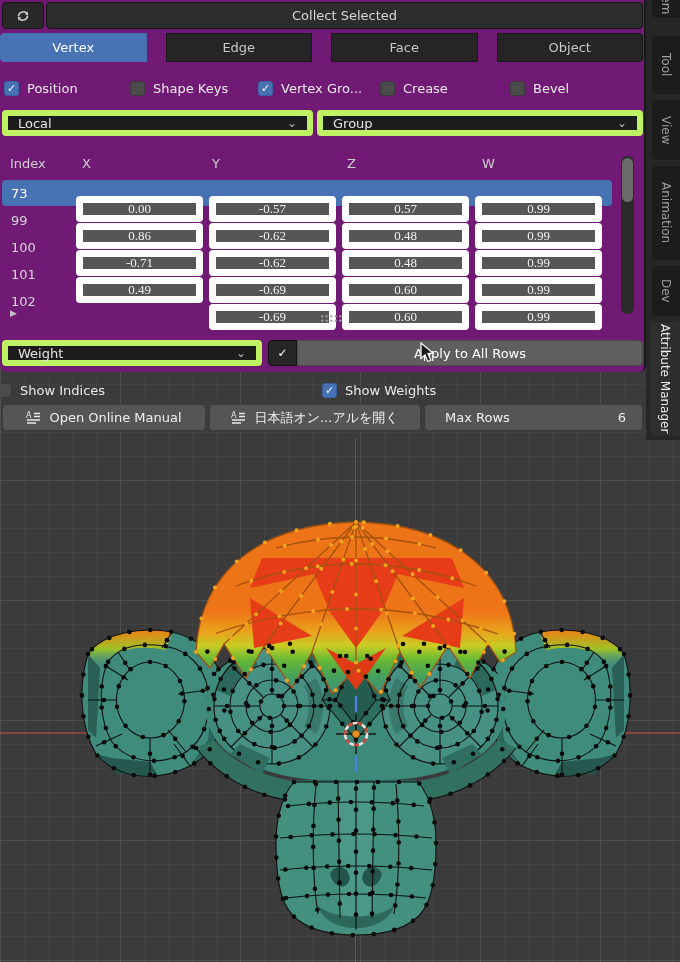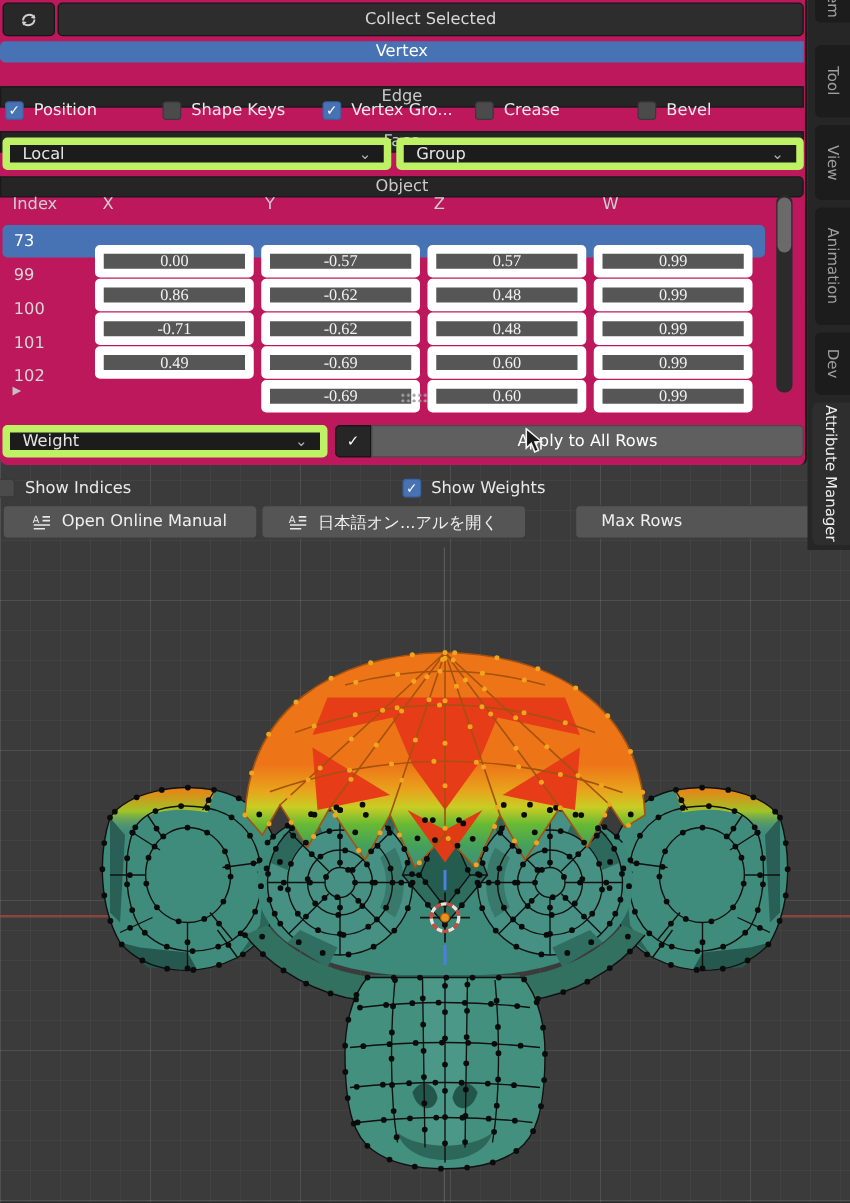--- a/index.html
+++ b/index.html
@@ -13,28 +13,28 @@
       linear-gradient(rgba(255,255,255,.07) 1px, transparent 1px),
       linear-gradient(90deg, rgba(255,255,255,.07) 1px, transparent 1px),
       linear-gradient(rgba(255,255,255,.035) 1px, transparent 1px),
       linear-gradient(90deg, rgba(255,255,255,.035) 1px, transparent 1px);
     background-size:120px 120px,120px 120px,24px 24px,24px 24px; }
   .axis-vert { position:absolute; left:355px; top:438px; bottom:0; width:1px; background:rgba(255,255,255,.16); }
   .axis-x { position:absolute; left:0; right:0; top:732px; height:2px; }
   #mesh { position:absolute; left:0; top:438px; }
 
   
-  .panel { position:absolute; left:0; top:0; width:646px; height:372px; background:#be185d;
+  .panel { position:absolute; left:0; top:0; width:646px; height:372px; background:#701a75;
     border-right:2px solid #1a1a1a; border-radius:0 0 6px 6px; }
   .btn { position:absolute; background:#282828; border:1px solid #161616; border-radius:4px;
     color:#d8d8d8; display:flex; align-items:center; justify-content:center; }
   .row-collect-refresh { left:2px; top:2px; width:42px; height:27px; }
   .row-collect-main { left:46px; top:2px; width:597px; height:27px; background:#2d2d2d; }
 
-  .tabs { position:absolute; left:0; top:33px; width:643px; height:29px; display:flex; gap:19px;flex-direction:column; }
+  .tabs { position:absolute; left:0; top:33px; width:643px; height:29px; display:flex; gap:19px; }
   .tab { flex:1; background:#252525; color:#c9c9c9; display:flex; align-items:center; justify-content:center; border:1px solid #191919; }
   .tab.active { background:#4772b3; border-color:#4772b3; color:#ffffff; }
   .tab:first-child { border-radius:4px 0 0 4px; } .tab:last-child { border-radius:0 4px 4px 0; }
 
   .cbwrap { position:absolute; top:79px; height:18px; display:flex; align-items:center; }
   .cb { width:15px; height:15px; border-radius:3px; background:#4b4b4b; border:1px solid #393939;
         display:flex; align-items:center; justify-content:center; flex:0 0 15px; }
   .cb.on { background:#4772b3; border-color:#3a62a0; }
   .cb span { color:#fff; font-size:11px; font-weight:bold; line-height:1; }
   .cbwrap label { margin-left:8px; color:#eaeaea; }
@@ -786,21 +786,21 @@
       </svg>
       <span>Open Online Manual</span>
     </div>
     <div class="btn footer-btn" style="left:209px;width:212px;">
       <svg width="15" height="13" viewBox="0 0 15 13">
         <text x="0" y="7" font-size="8" fill="#e8e8e8" font-family="DejaVu Sans,sans-serif">A</text>
         <path d="M8,2.5 h6 M8,5.5 h6 M1,9 h13 M1,12 h9" stroke="#e8e8e8" stroke-width="1.3"></path>
       </svg>
       <span>日本語オン...アルを開く</span>
     </div>
-    <div class="btn footer-btn maxrows" style="left:424px;width:219px;margin-left:36px;">
+    <div class="btn footer-btn maxrows" style="left:424px;width:219px;">
       <span>Max Rows</span>
       <span class="val">6</span>
     </div>
   </div>
 
   <div class="tabstrip">
     <div class="vtab" style="top:-16px;height:34px;">
         <span>Item</span>
       </div>
     <div class="vtab" style="top:36px;height:58px;">

